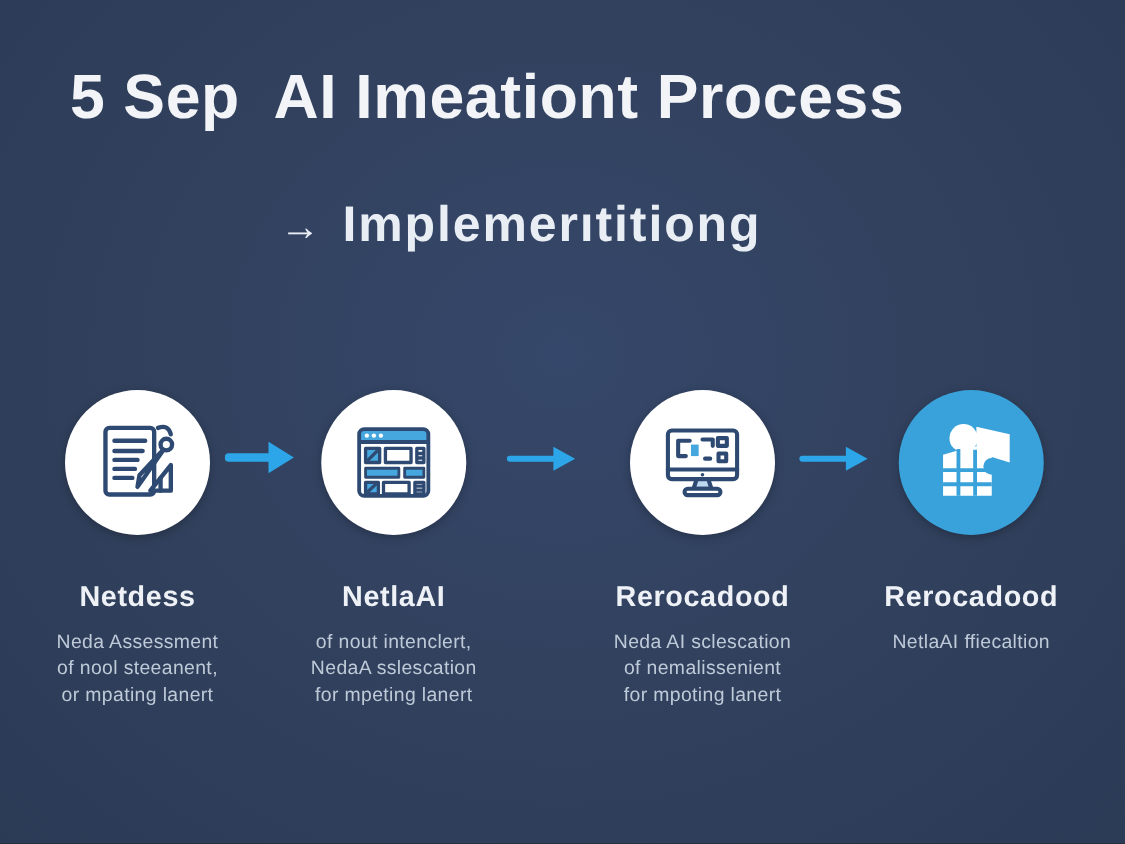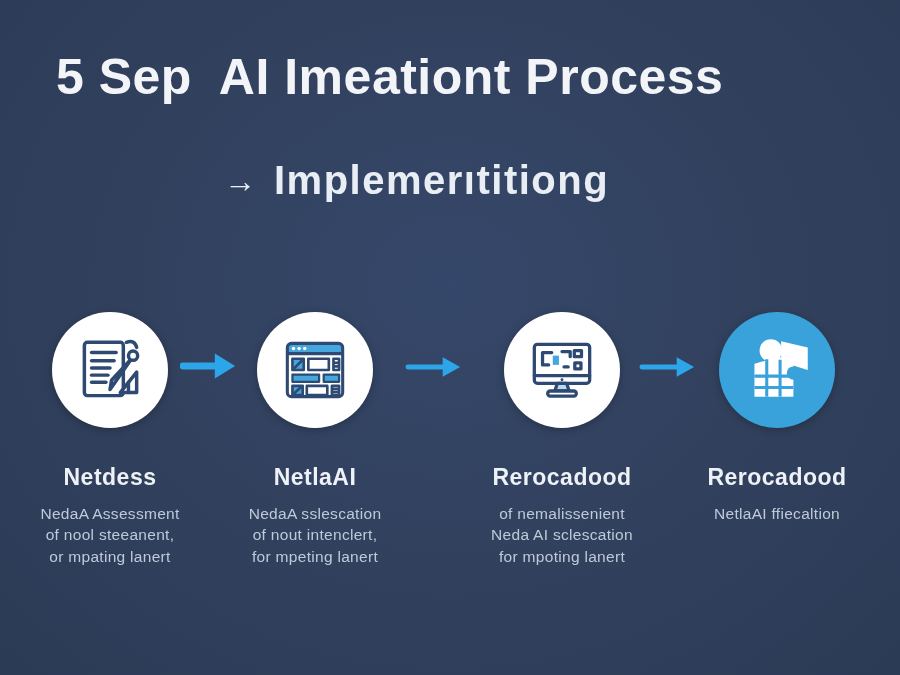--- a/index.html
+++ b/index.html
@@ -76,21 +76,21 @@
             <path d="M61 29 L45 52 L40 59 L41.5 50 Z" fill="#ffffff"></path>
             <circle cx="62.5" cy="26" r="4.5" fill="#ffffff"></circle>
             <path d="M50 62 L66 42 L66 62 Z" fill="#ffffff"></path>
             <line x1="58" y1="52" x2="58" y2="62"></line>
           </g>
         </svg>
       </span>
     </div>
     <div class="label">Netdess</div>
     <div class="desc">
-      <span>NedaA Assessment</span>
+      <span>Neda Assessment</span>
       <span>of nool steeanent,</span>
       <span>or mpating lanert</span>
     </div>
   </div>
 
   <div class="step s2">
     <div class="circle">
       <span>
         <svg viewBox="0 0 80 80">
           <path d="M13 24 v-6 a4 4 0 0 1 4 -4 h46 a4 4 0 0 1 4 4 v6 z" fill="#46a6de"></path>
@@ -115,22 +115,22 @@
             <rect x="32" y="55.5" width="20" height="9"></rect>
             <rect x="56.5" y="55.5" width="7" height="9"></rect>
             <line x1="56.5" y1="58.5" x2="63.5" y2="58.5"></line>
             <line x1="56.5" y1="61.5" x2="63.5" y2="61.5"></line>
           </g>
         </svg>
       </span>
     </div>
     <div class="label">NetlaAI</div>
     <div class="desc">
+      <span>of nout intenclert,</span>
       <span>NedaA sslescation</span>
-      <span>of nout intenclert,</span>
       <span>for mpeting lanert</span>
     </div>
   </div>
 
   <div class="step s3">
     <div class="circle">
       <span>
         <svg viewBox="0 0 80 80">
           <g fill="none" stroke="#2e4a72" stroke-width="3.2" stroke-linecap="round" stroke-linejoin="round">
             <rect x="13" y="15" width="54" height="38" rx="3" fill="#ffffff"></rect>
@@ -143,22 +143,22 @@
             <line x1="13" y1="45.5" x2="67" y2="45.5"></line>
             <circle cx="40" cy="49.5" r="1.4" fill="#2e4a72" stroke="none"></circle>
             <path d="M35.5 53 h9 l2.5 7.5 h-14 z" fill="#bcd9ef"></path>
             <rect x="26" y="60.5" width="28" height="5" rx="2.5" fill="#ffffff"></rect>
           </g>
         </svg>
       </span>
     </div>
     <div class="label">Rerocadood</div>
     <div class="desc">
+      <span>Neda AI sclescation</span>
       <span>of nemalissenient</span>
-      <span>Neda AI sclescation</span>
       <span>for mpoting lanert</span>
     </div>
   </div>
 
   <div class="step s4">
     <div class="circle blue">
       <span>
         <svg viewBox="0 0 80 80">
           <circle cx="34" cy="21" r="11" fill="#ffffff"></circle>
           <path d="M44 12 L70 18 L70 40 L44 32 Z" fill="#ffffff"></path>

